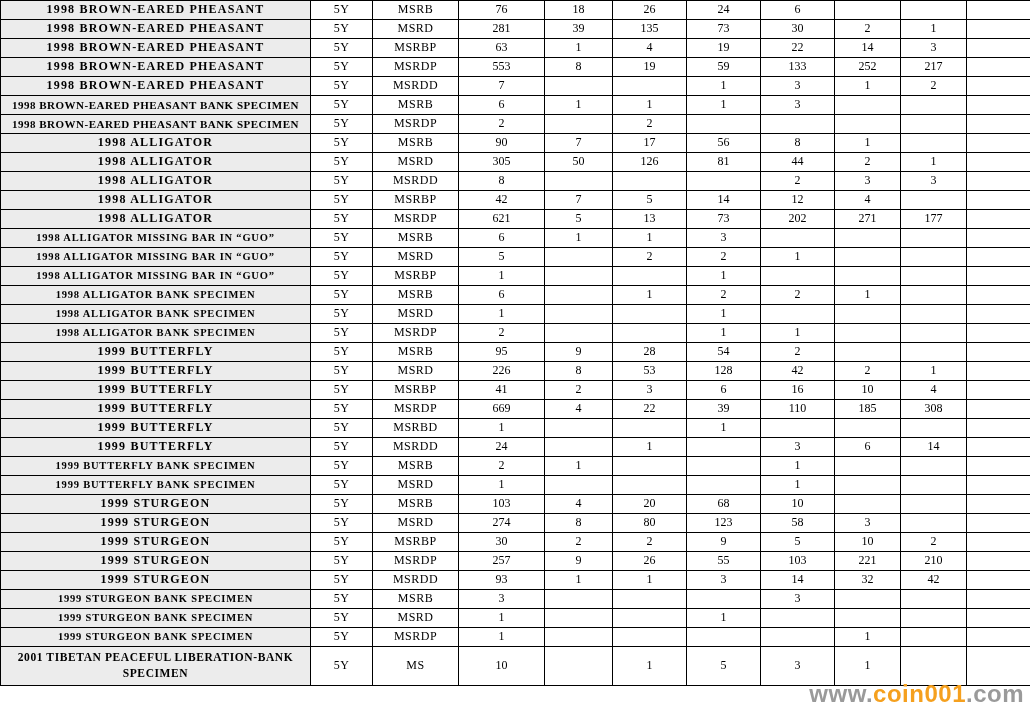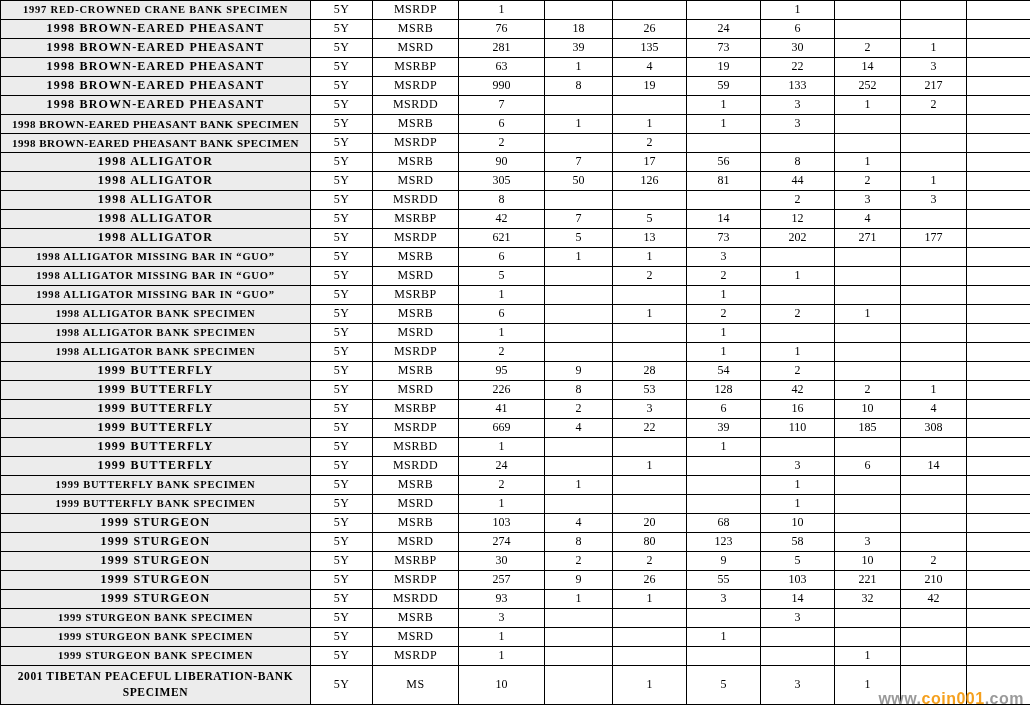--- a/index.html
+++ b/index.html
@@ -79,21 +79,21 @@
     font-size: 12.5px;
   }
   tr.tall td { height: 34px; }
 
   .watermark {
     position: absolute;
     right: 6px;
     bottom: 6px;
     font-family: "Liberation Sans", sans-serif;
     font-weight: bold;
-    font-size: 16px;
+    font-size: 24px;
     letter-spacing: 0.5px;
     pointer-events: none;
   }
   .watermark .w-orange { color: #f5a01e; }
   .watermark .w-gray { color: #9a9a9a; }
 </style>
 </head>
 <body>
 
 <table class="grade-table">
@@ -105,33 +105,20 @@
     <col class="c-n2">
       <col class="c-n3">
       <col class="c-n4">
       <col class="c-n5">
     <col class="c-n6">
       <col class="c-n7">
       <col class="c-n8">
   </colgroup>
   <tbody>
       <tr>
-        <td class="name-cell small">1997 RED-CROWNED CRANE BANK SPECIMEN</td>
-        <td class="dur-cell">5Y</td>
-        <td class="grade-cell">MSRDP</td>
-        <td class="num-cell">1</td>
-        <td class="num-cell"></td>
-        <td class="num-cell"></td>
-        <td class="num-cell"></td>
-        <td class="num-cell">1</td>
-        <td class="num-cell"></td>
-        <td class="num-cell"></td>
-        <td class="num-cell"></td>
-      </tr>
-      <tr>
         <td class="name-cell">1998 BROWN-EARED PHEASANT</td>
         <td class="dur-cell">5Y</td>
         <td class="grade-cell">MSRB</td>
         <td class="num-cell">76</td>
         <td class="num-cell">18</td>
         <td class="num-cell">26</td>
         <td class="num-cell">24</td>
         <td class="num-cell">6</td>
         <td class="num-cell"></td>
         <td class="num-cell"></td>
@@ -160,21 +147,21 @@
         <td class="num-cell">19</td>
         <td class="num-cell">22</td>
         <td class="num-cell">14</td>
         <td class="num-cell">3</td>
         <td class="num-cell"></td>
       </tr>
       <tr>
         <td class="name-cell">1998 BROWN-EARED PHEASANT</td>
         <td class="dur-cell">5Y</td>
         <td class="grade-cell">MSRDP</td>
-        <td class="num-cell">990</td>
+        <td class="num-cell">553</td>
         <td class="num-cell">8</td>
         <td class="num-cell">19</td>
         <td class="num-cell">59</td>
         <td class="num-cell">133</td>
         <td class="num-cell">252</td>
         <td class="num-cell">217</td>
         <td class="num-cell"></td>
       </tr>
       <tr>
         <td class="name-cell">1998 BROWN-EARED PHEASANT</td>

